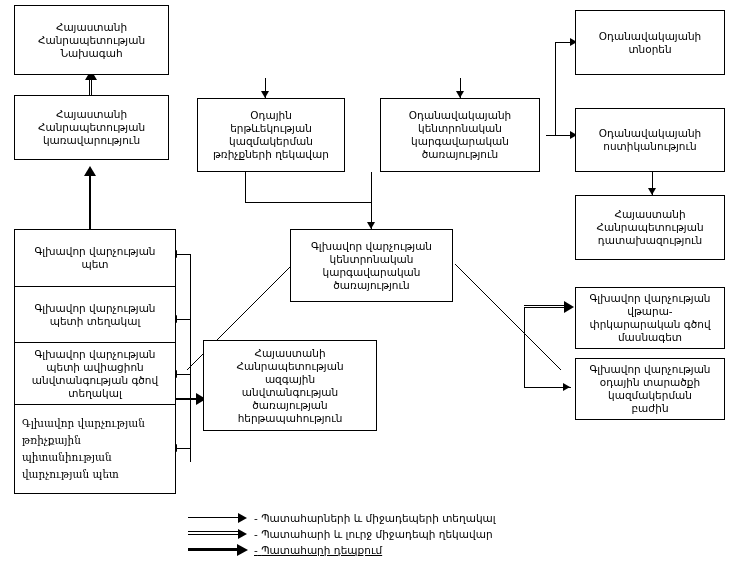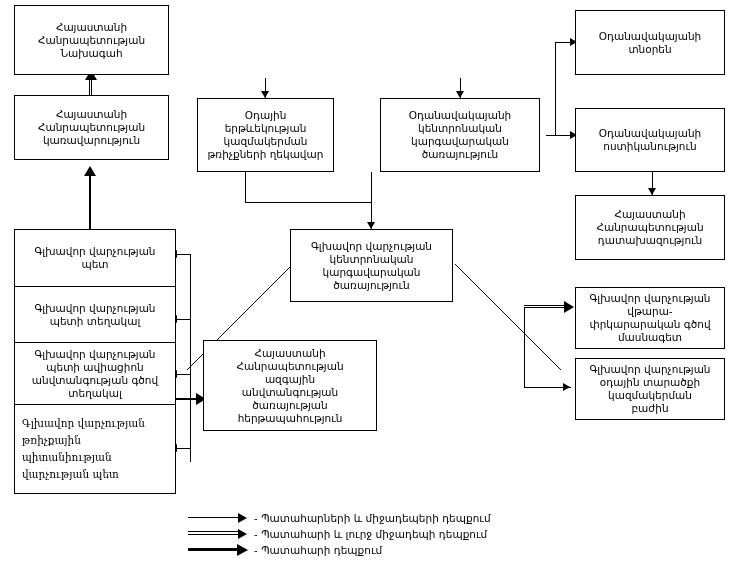--- a/index.html
+++ b/index.html
@@ -184,21 +184,21 @@
 
   <div class="box" style="left:14px; top:5px; width:155px; height:70px;">
     <span>Հայաստանի<br>Հանրապետության<br>Նախագահ</span>
   </div>
 
   <div class="box" style="left:14px; top:95px; width:155px; height:65px;">
     <span>Հայաստանի<br>Հանրապետության<br>կառավարություն</span>
   </div>
 
 
-  <div class="box" style="left:197px; top:98px; width:137px; height:74px;">
+  <div class="box" style="left:197px; top:98px; width:148px; height:74px;">
     <span>Օդային<br>երթևեկության<br>կազմակերման<br>թռիչքների ղեկավար</span>
   </div>
 
 
   <div class="box" style="left:380px; top:98px; width:160px; height:74px;">
     <span>Օդանավակայանի<br>կենտրոնական<br>կարգավարական<br>ծառայություն</span>
   </div>
 
   <div class="box" style="left:575px; top:10px; width:150px; height:65px;">
     <span>Օդանավակայանի<br>տնօրեն</span>
@@ -244,35 +244,35 @@
   </div>
 
   <div id="legend" style="left:188px; top:510px;">
     <div class="leg-row" style="left:0; top:0;">
       <span class="leg-art">
         <span class="l1"></span>
           <span class="hd"></span>
       </span>
       <span class="leg-txt">
         <span>-</span>
-        <span>Պատահարների և միջադեպերի դեպքում</span>
+        <span>Պատահարների և միջադեպերի տեղակալ</span>
       </span>
     </div>
     <div class="leg-row" style="left:0; top:16px;">
       <span class="leg-art">
         <span class="l2a"></span>
           <span class="l2b"></span>
           <span class="hd"></span>
       </span>
       <span class="leg-txt">
         <span>-</span>
-        <span>Պատահարի և լուրջ միջադեպի դեպքում</span>
-      </span>
-    </div>
-    <div class="leg-row" style="left:0; top:32px;">
+        <span>Պատահարի և լուրջ միջադեպի ղեկավար</span>
+      </span>
+    </div>
+    <div class="leg-row" style="left:0; top:32px;text-decoration:underline;">
       <span class="leg-art">
         <span class="l3"></span>
           <span class="hd big"></span>
       </span>
       <span class="leg-txt">
         <span>-</span>
         <span>Պատահարի դեպքում</span>
       </span>
     </div>
   </div>

